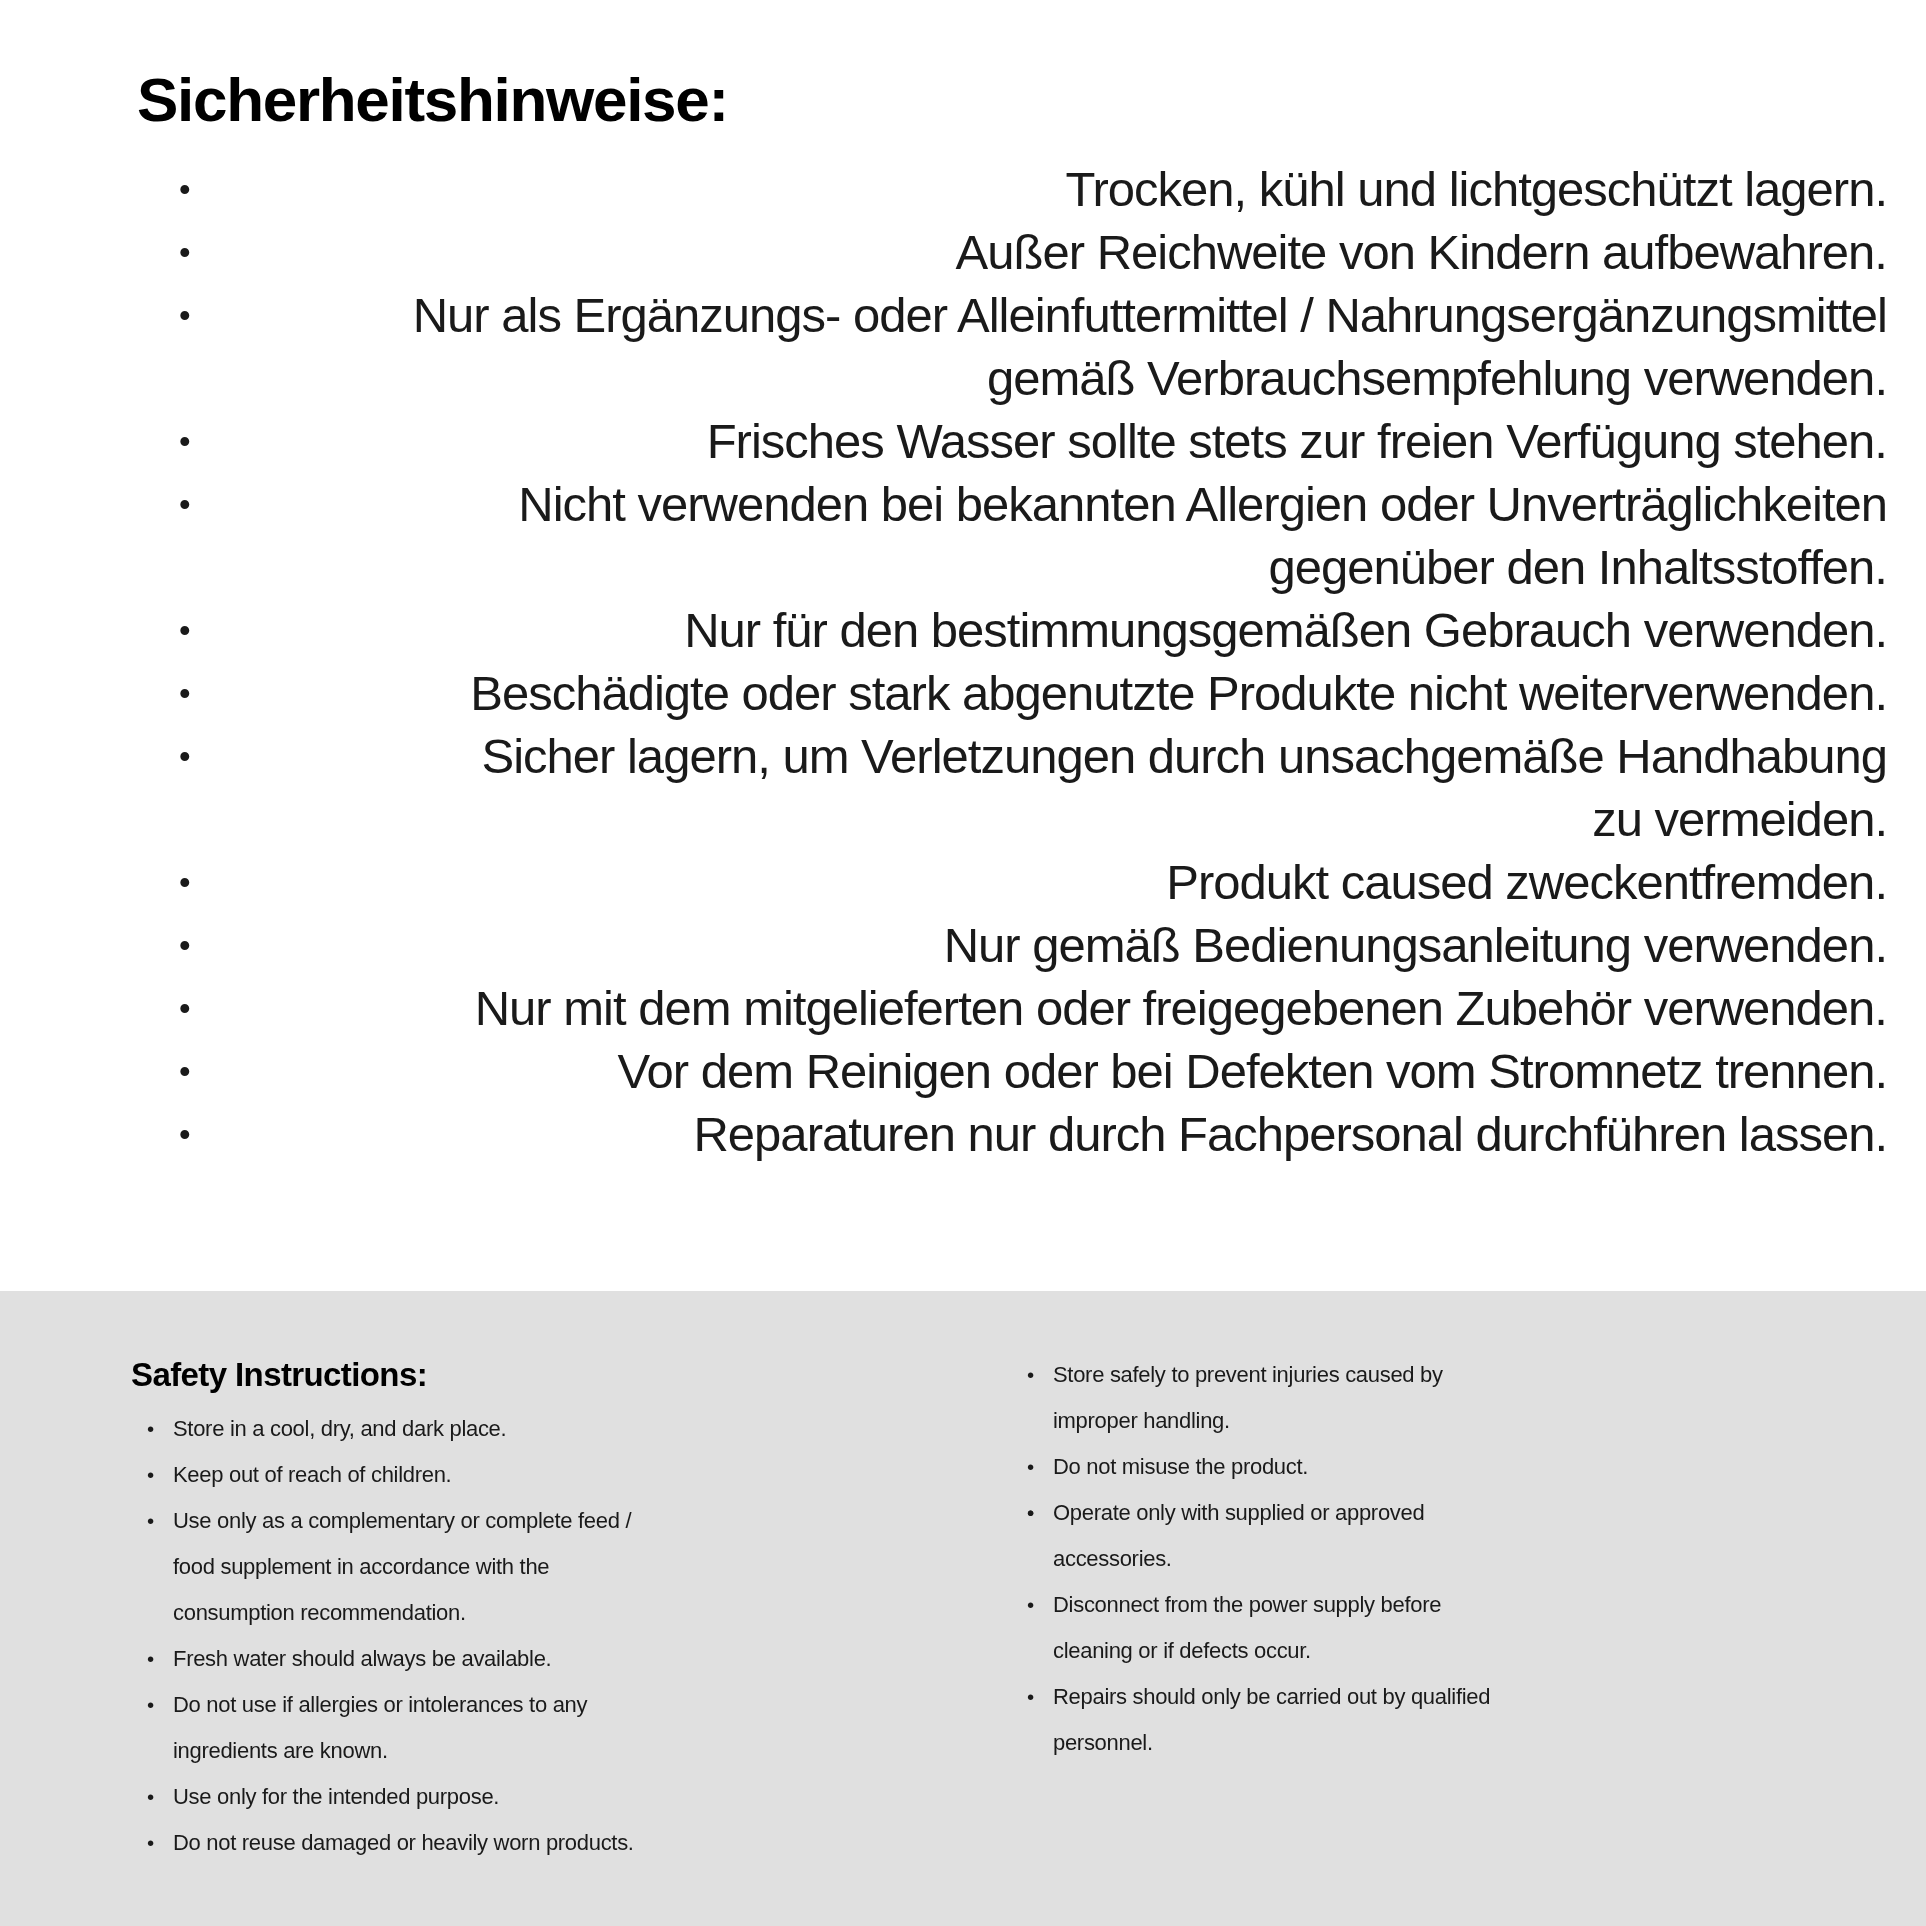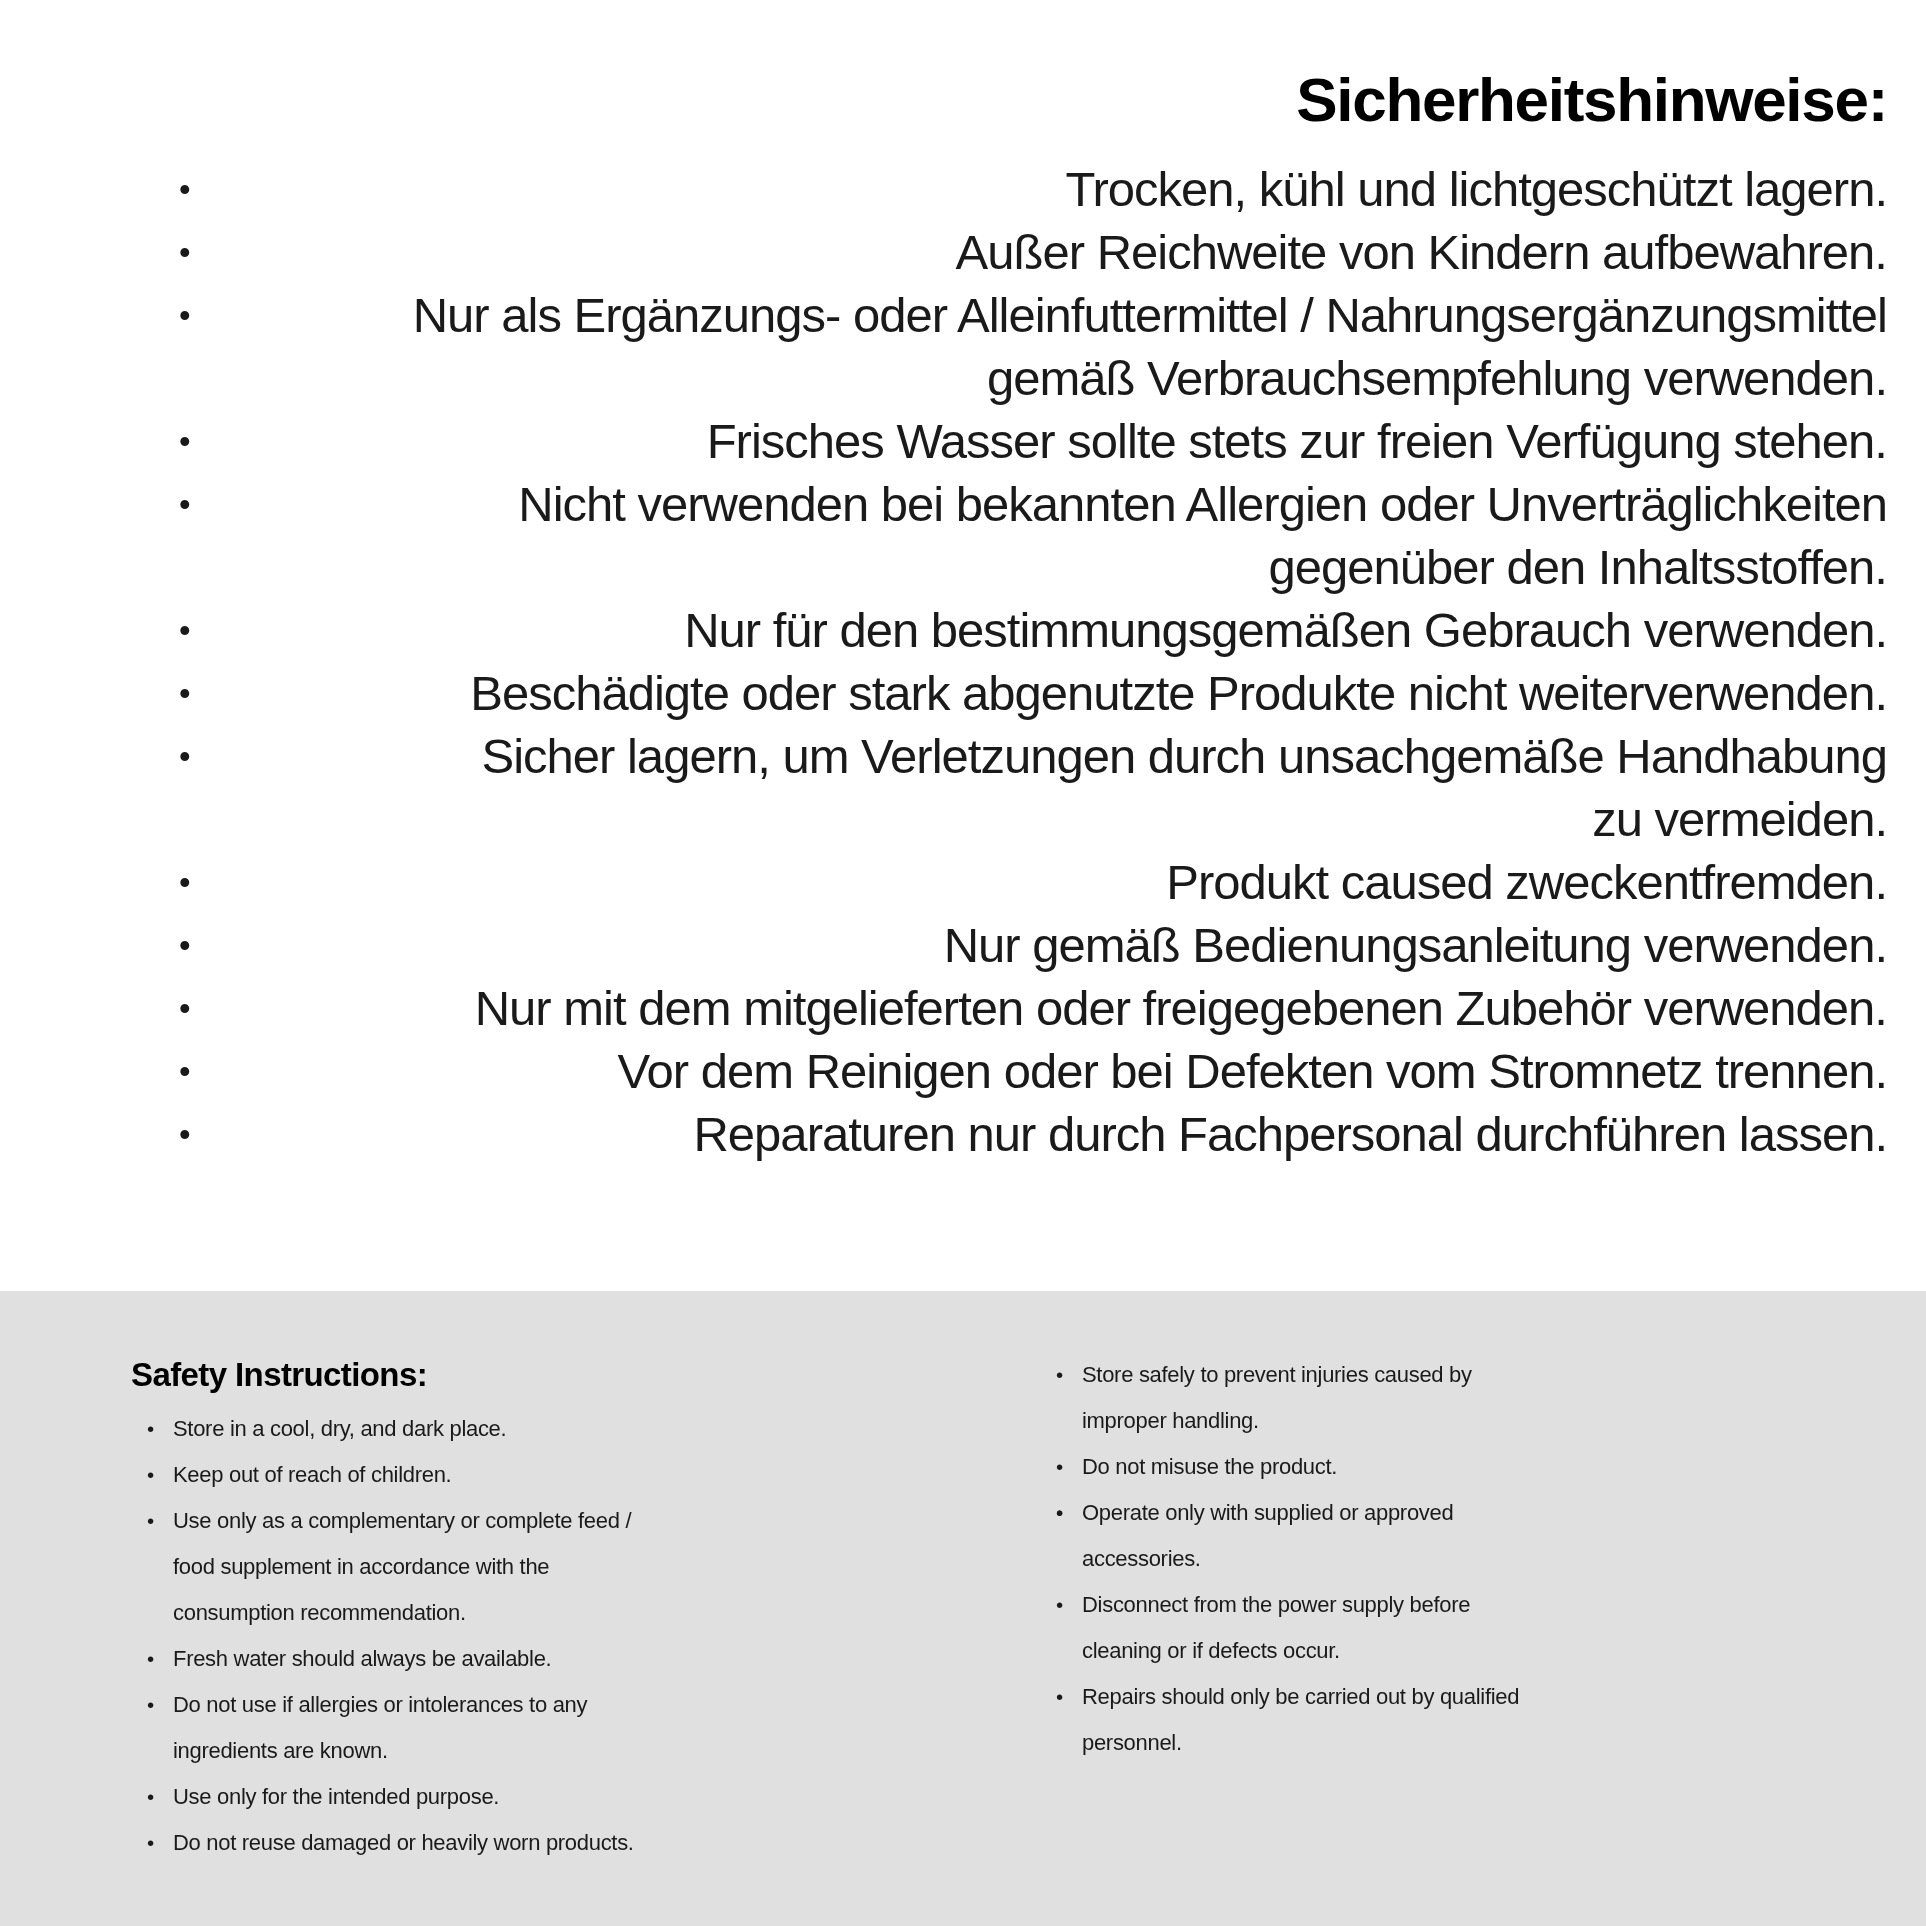--- a/index.html
+++ b/index.html
@@ -33,21 +33,20 @@
     padding: 64px 39px 0 137px;
     background: var(--page-bg);
   }
   .german-heading {
     margin: 0 0 22.5px 0;
     font-size: 62px;
     font-weight: 700;
     letter-spacing: -1.3px;
     color: var(--heading-color);
     white-space: nowrap;
-    text-align: right;
   }
   ul.bullet-list {
     list-style: none;
     margin: 0;
     padding: 0;
   }
   .german-section ul.bullet-list {
     margin-left: 42px;   
   }
   .german-section li {
@@ -74,21 +73,20 @@
   
   .english-section {
     position: absolute;
     top: 1291px; left: 0;
     width: 1926px;
     height: 636px;
     background: var(--section-bg);
     padding: 61px 39px 0 131px;
     display: flex;
     align-items: flex-start;
-    gap: 29px;
   }
   .col-left { width: 896px; flex: 0 0 auto; }
   .col-right { flex: 0 0 auto; }
   .english-heading {
     margin: 0 0 7.7px 0;
     font-size: 33px;
     font-weight: 700;
     letter-spacing: -0.6px;
     color: var(--heading-color);
     white-space: nowrap;

